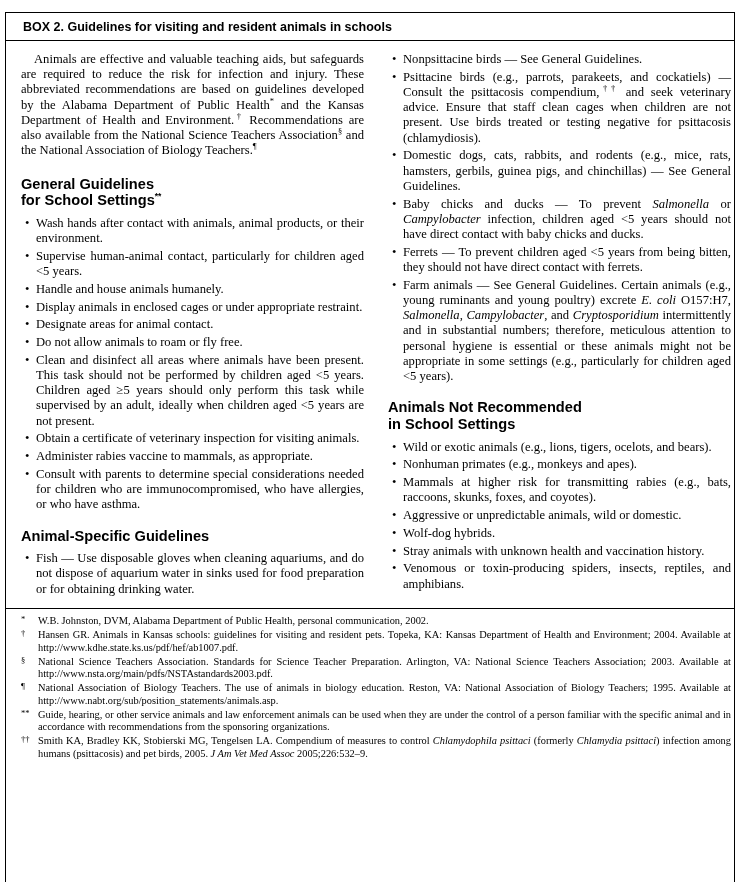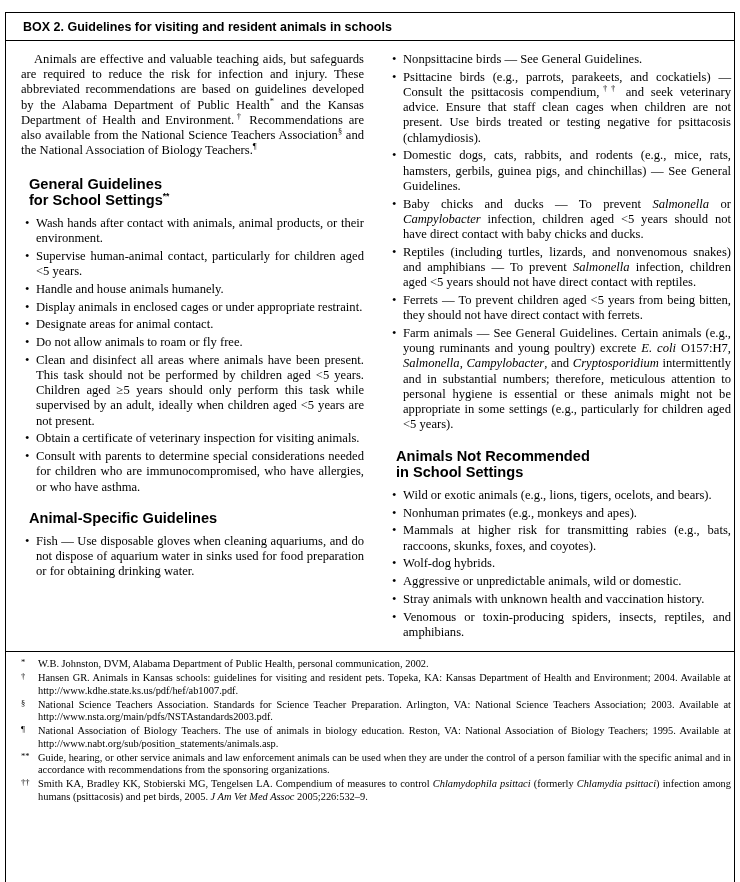--- a/index.html
+++ b/index.html
@@ -30,21 +30,21 @@
   .columns { display: flex; gap: 24px; padding-top: 9px; }
   .col { flex: 1 1 0; min-width: 0; }
   .intro {
     margin: 2px 0 0;
     font-size: 12.6px; line-height: 1.21;
     text-align: justify; text-indent: 13px;
   }
   h2 {
     font-family: "Liberation Sans", "DejaVu Sans", sans-serif;
     font-weight: 700; font-size: 14.6px; line-height: 1.14;
-    margin: 15px 0 7px 8px;
+    margin: 15px 0 7px 0;
   }
   h2.tight-top { margin-top: 17px; }
   ul { list-style: none; margin: 0; padding: 0 0 0 15px; }
   li {
     position: relative;
     font-size: 12.6px; line-height: 1.21;
     text-align: justify;
     margin: 0 0 2.5px 0;
   }
   li::before { content: "\2022"; position: absolute; left: -11px; top: 0; }
@@ -80,47 +80,47 @@
       <h2 class="tight-top">General Guidelines<br>for School Settings<sup>**</sup></h2>
       <ul>
         <li>Wash hands after contact with animals, animal products, or their environment.</li>
         <li>Supervise human-animal contact, particularly for children aged &lt;5 years.</li>
         <li>Handle and house animals humanely.</li>
         <li>Display animals in enclosed cages or under appropriate restraint.</li>
         <li>Designate areas for animal contact.</li>
         <li>Do not allow animals to roam or fly free.</li>
         <li>Clean and disinfect all areas where animals have been present. This task should not be performed by children aged &lt;5 years. Children aged ≥5 years should only perform this task while supervised by an adult, ideally when children aged &lt;5 years are not present.</li>
         <li>Obtain a certificate of veterinary inspection for visiting animals.</li>
+        <li>Administer rabies vaccine to mammals, as appropriate.</li>
         <li>Consult with parents to determine special considerations needed for children who are immunocompromised, who have allergies, or who have asthma.</li>
       </ul>
 
       <h2>Animal-Specific Guidelines</h2>
       <ul>
         <li>Fish — Use disposable gloves when cleaning aquariums, and do not dispose of aquarium water in sinks used for food preparation or for obtaining drinking water.</li>
       </ul>
     </div>
 
     <div class="col">
       <ul style="margin-top:2px;">
         <li>Nonpsittacine birds — See General Guidelines.</li>
         <li>Psittacine birds (e.g., parrots, parakeets, and cockatiels) — Consult the psittacosis compendium,<sup>††</sup> and seek veterinary advice. Ensure that staff clean cages when children are not present. Use birds treated or testing negative for psittacosis (chlamydiosis).</li>
         <li>Domestic dogs, cats, rabbits, and rodents (e.g., mice, rats, hamsters, gerbils, guinea pigs, and chinchillas) — See General Guidelines.</li>
         <li>Baby chicks and ducks — To prevent <i>Salmonella</i> or <i>Campylobacter</i> infection, children aged &lt;5 years should not have direct contact with baby chicks and ducks.</li>
-        <li>Reptiles (including turtles, lizards, and nonvenomous snakes) and amphibians — To prevent <i>Salmonella</i> infection, children aged &lt;5 years should not have direct contact with reptiles.</li>
         <li>Ferrets — To prevent children aged &lt;5 years from being bitten, they should not have direct contact with ferrets.</li>
         <li>Farm animals — See General Guidelines. Certain animals (e.g., young ruminants and young poultry) excrete <i>E. coli</i> O157:H7, <i>Salmonella</i>, <i>Campylobacter</i>, and <i>Cryptosporidium</i> intermittently and in substantial numbers; therefore, meticulous attention to personal hygiene is essential or these animals might not be appropriate in some settings (e.g., particularly for children aged &lt;5 years).</li>
       </ul>
 
       <h2>Animals Not Recommended<br>in School Settings</h2>
       <ul>
         <li>Wild or exotic animals (e.g., lions, tigers, ocelots, and bears).</li>
         <li>Nonhuman primates (e.g., monkeys and apes).</li>
         <li>Mammals at higher risk for transmitting rabies (e.g., bats, raccoons, skunks, foxes, and coyotes).</li>
+        <li>Aggressive or unpredictable animals, wild or domestic.</li>
         <li>Wolf-dog hybrids.</li>
-        <li>Aggressive or unpredictable animals, wild or domestic.</li>
         <li>Stray animals with unknown health and vaccination history.</li>
         <li>Venomous or toxin-producing spiders, insects, reptiles, and amphibians.</li>
       </ul>
     </div>
   </div>
 
   <div class="footnotes">
     <div class="footnote">
       <span class="fn-marker">*</span>
       <span class="fn-text">W.B. Johnston, DVM, Alabama Department of Public Health, personal communication, 2002.</span>

